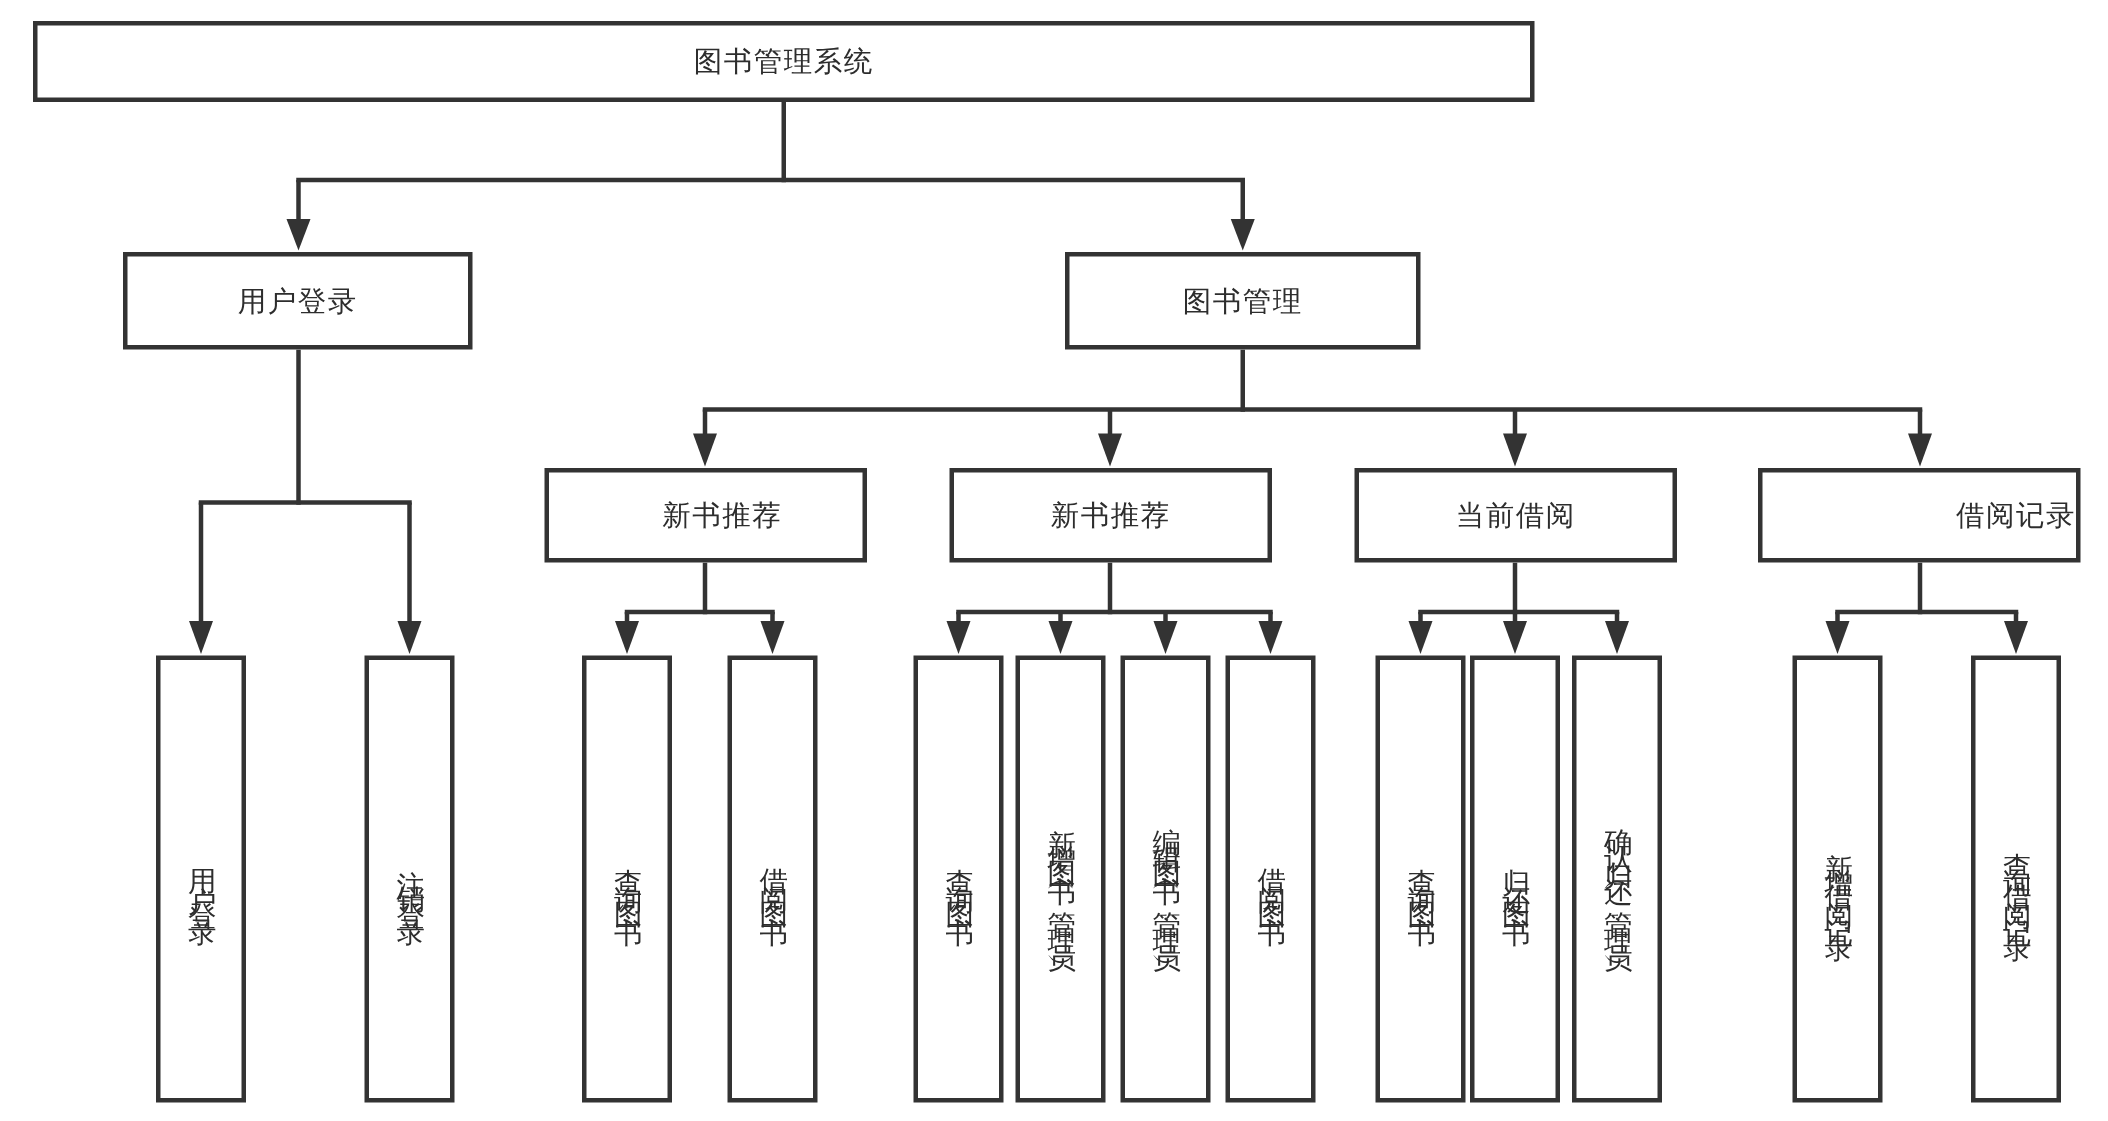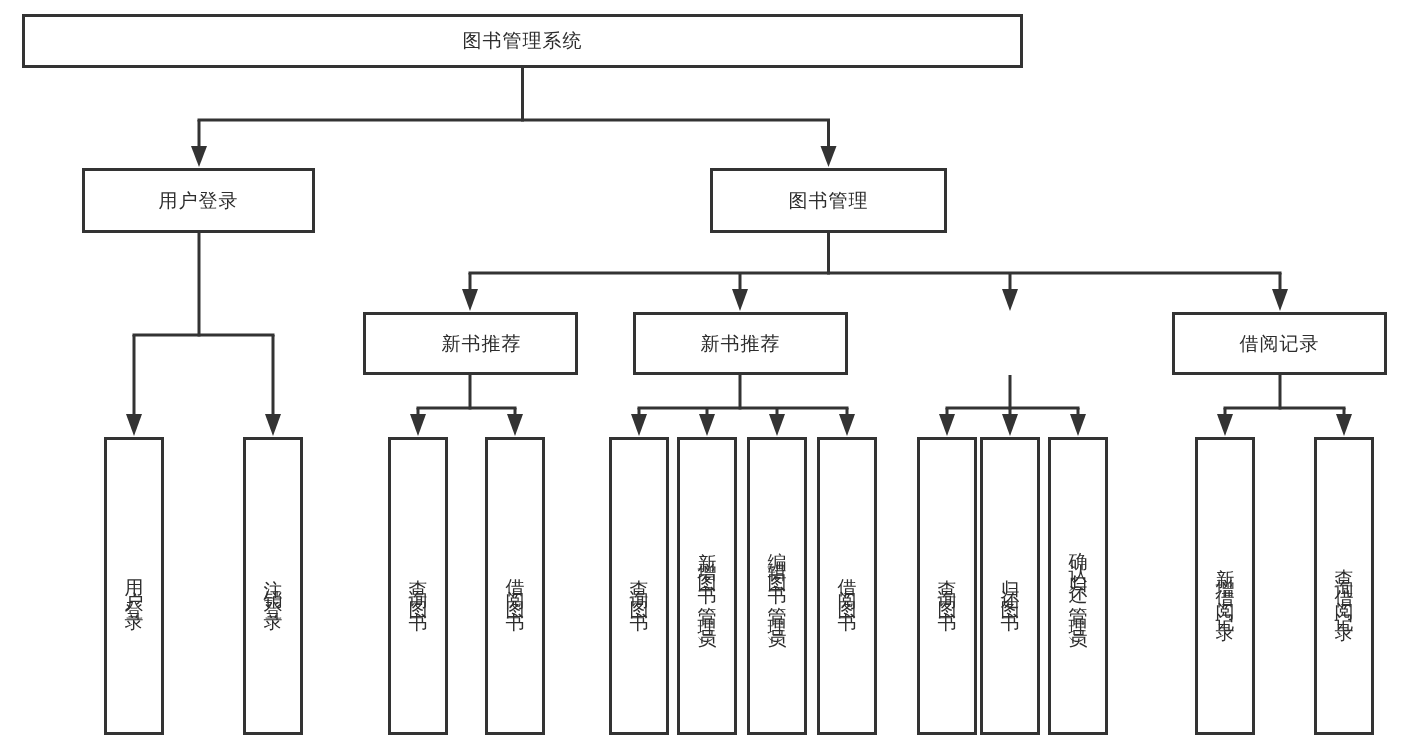--- a/index.html
+++ b/index.html
@@ -47,21 +47,21 @@
   
   .l1{ left:22px; top:14px; width:1001px; height:54px; }
   
   .l2a{ left:82px;  top:168px; width:233px; height:65px; }
   .l2b{ left:710px; top:168px; width:237px; height:65px;font-family:Liberation Mono, monospace; }
   
   .l3{ top:312px; width:215px; height:63px; }
   .l3-0{ left:363px;padding-left:22px; }
   .l3-1{ left:633px; }
   .l3-2{ left:903px; }
-  .l3-3{ left:1172px; }
+  .l3-3{ left:1172px;justify-content:flex-end; }
   
   .l4{ top:437px; width:60px; height:298px; }
   .g1-0{ left:104px; } .g1-1{ left:243px; }
   .g2-0{ left:388px; } .g2-1{ left:485px; }
   .g3-0{ left:609px; } .g3-1{ left:677px; } .g3-2{ left:747px; } .g3-3{ left:817px; }
   .g4-0{ left:917px; } .g4-1{ left:980px; } .g4-2{ left:1048px; }
   .g5-0{ left:1195px; } .g5-1{ left:1314px; }
 
   #watermark{
     position:absolute;
@@ -165,20 +165,23 @@
   <div class="box l2b">
     <span class="hlabel">图书管理</span>
   </div>
 
   <div class="box l3 l3-0">
     <span class="hlabel">新书推荐</span>
   </div>
   <div class="box l3 l3-1">
     <span class="hlabel">新书推荐</span>
   </div>
+  <div class="box l3 l3-2">
+    <span class="hlabel">当前借阅</span>
+  </div>
   <div class="box l3 l3-3">
     <span class="hlabel">借阅记录</span>
   </div>
 
   <div class="box l4 g1-0">
     <span class="vlabel">用户登录</span>
   </div>
   <div class="box l4 g1-1">
     <span class="vlabel">注销登录</span>
   </div>

